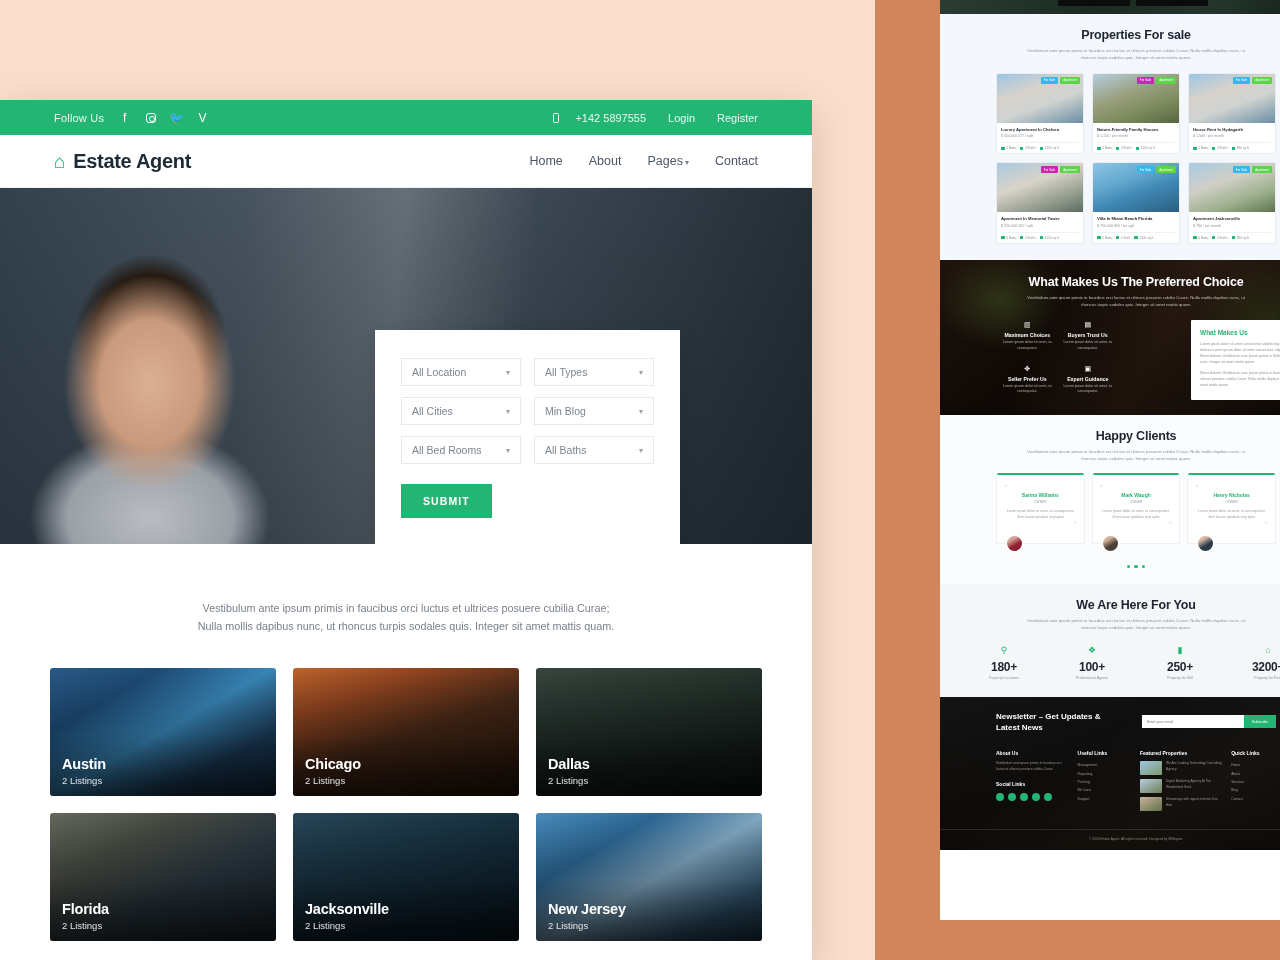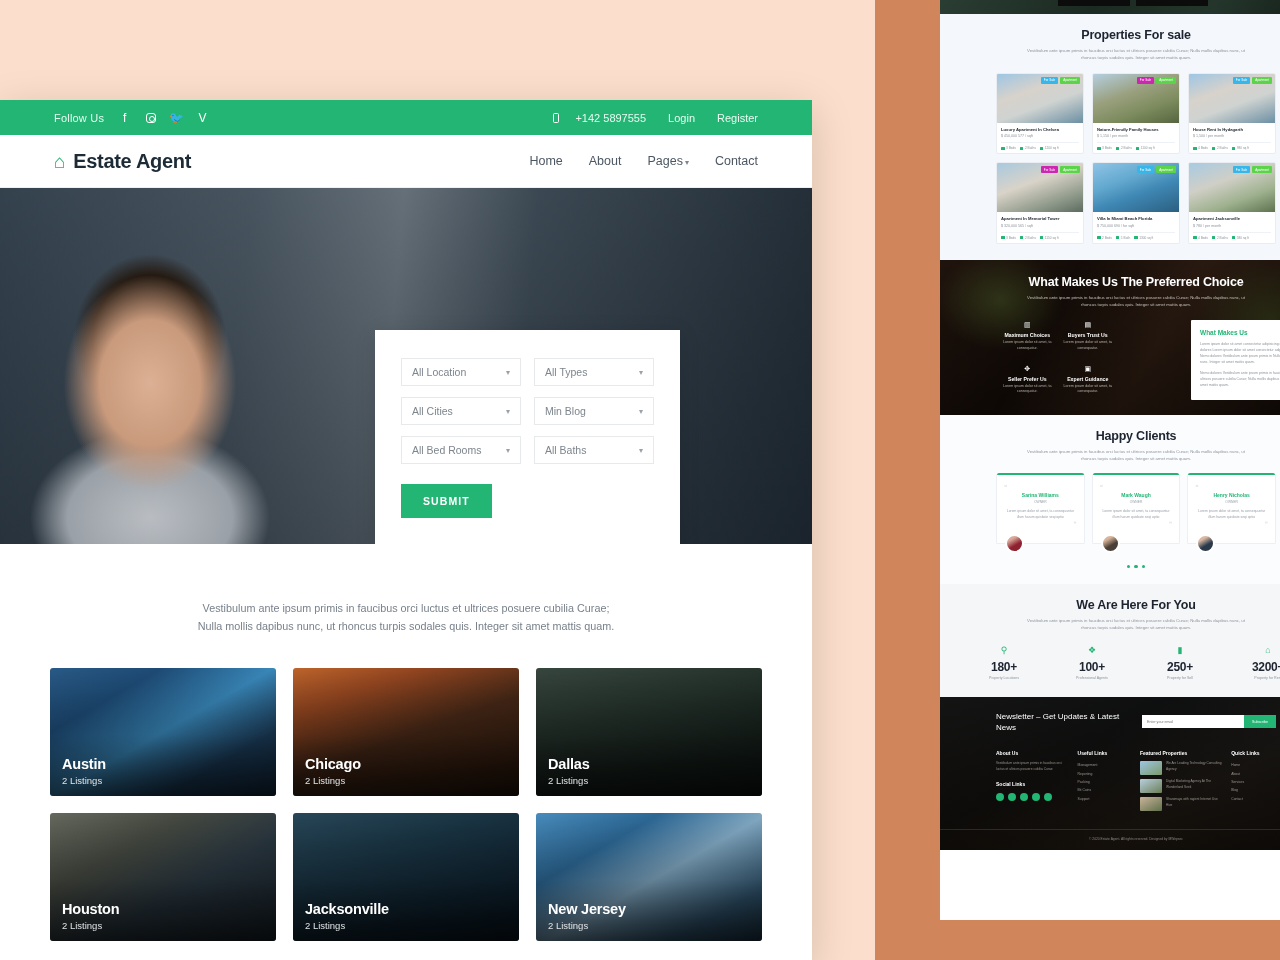--- a/index.html
+++ b/index.html
@@ -237,21 +237,21 @@
   .pv-footer {
     position: relative; padding: 14px 0 0;
     background: linear-gradient(150deg,#2e2419 0%,#1a130c 35%,#3a2b1c 65%,#120c07 100%);
   }
   .pv-footer::before {
     content:""; position: absolute; inset: 0;
     background: linear-gradient(180deg, rgba(10,14,18,.72), rgba(10,8,6,.80));
   }
   .pv-footer > * { position: relative; }
   .pv-news { display: flex; align-items: center; padding: 0 56px; gap: 16px; }
-  .pv-news-h { font-size: 8px; font-weight: 400; color: #fff; line-height: 1.4; flex: 0 0 130px; }
+  .pv-news-h { font-size: 8px; font-weight: 700; color: #fff; line-height: 1.4; flex: 0 0 130px; }
   .pv-news-form { display: flex; flex: 1; height: 13px; }
   .pv-news-inp {
     flex: 1; background: #fff; border: none; font-size: 3.6px; padding: 0 5px; color: #9aa1a8;
     font-family: "Liberation Sans", sans-serif; outline: none;
   }
   .pv-news-btn {
     background: #22b573; color: #fff; border: none; font-size: 3.6px; padding: 0 8px; cursor: pointer;
     font-family: "Liberation Sans", sans-serif;
   }
   .pv-fcols { display: grid; grid-template-columns: 1.15fr .85fr 1.3fr .7fr; gap: 8px; padding: 17px 56px 0; }
@@ -369,21 +369,21 @@
       <div class="loc-card c-dallas">
         <div class="shade"></div>
         <div class="loc-meta">
           <div class="loc-name">Dallas</div>
           <div class="loc-count">2 Listings</div>
         </div>
       </div>
       <div class="loc-card c-houston">
         <div class="shade"></div>
         <div class="loc-meta">
-          <div class="loc-name">Houston</div>
+          <div class="loc-name">Florida</div>
           <div class="loc-count">2 Listings</div>
         </div>
       </div>
       <div class="loc-card c-jax">
         <div class="shade"></div>
         <div class="loc-meta">
           <div class="loc-name">Jacksonville</div>
           <div class="loc-count">2 Listings</div>
         </div>
       </div>

